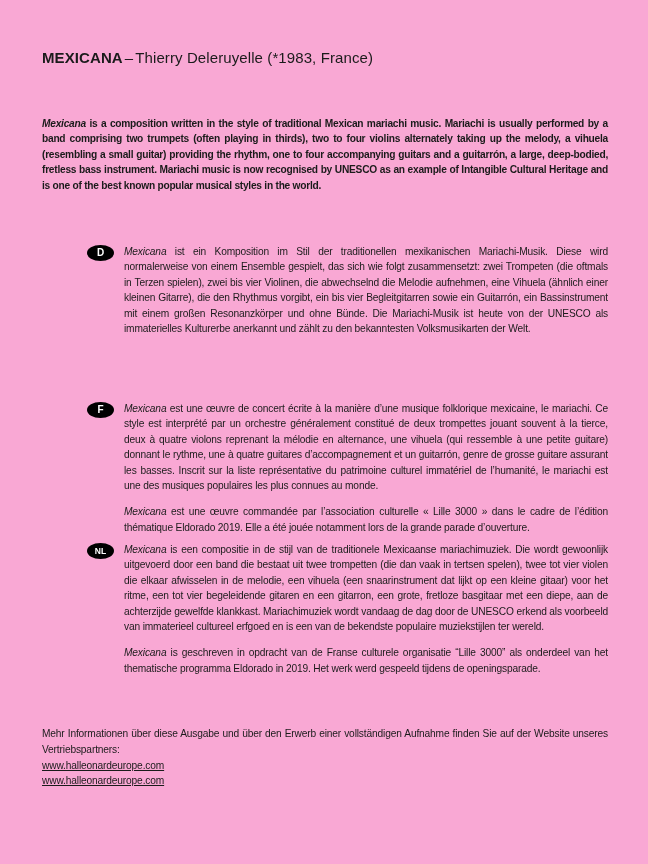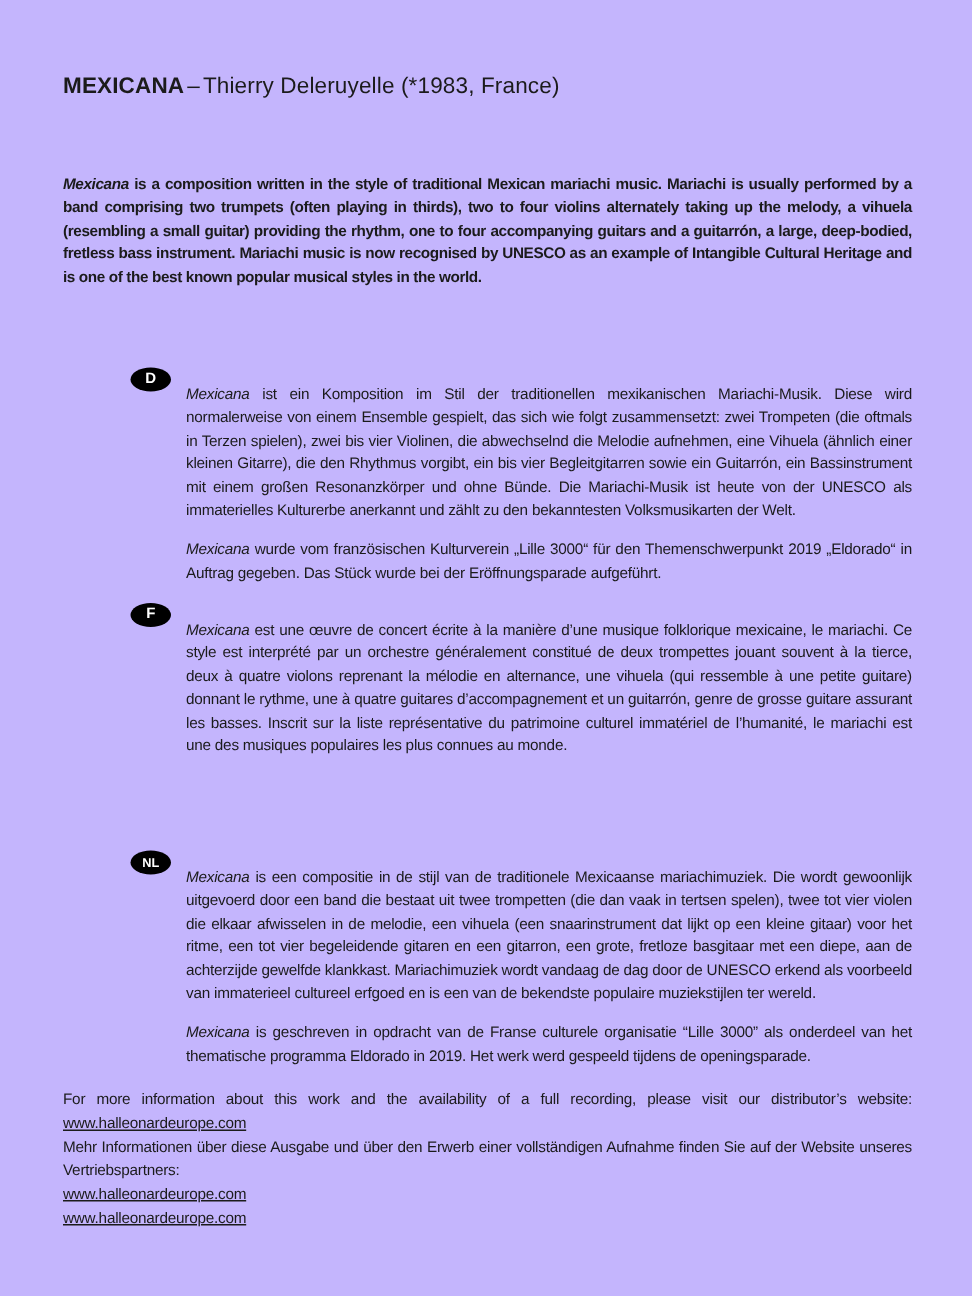--- a/index.html
+++ b/index.html
@@ -6,21 +6,21 @@
     margin: 0;
     padding: 0;
     background: #e8e8e8;
     font-family: "Liberation Sans", "DejaVu Sans", sans-serif;
   }
   .page {
     position: relative;
     width: 648px;
     height: 864px;
     margin: 0 auto;
-    background: #c4b5fd;
+    background: #f9a8d4;
     color: #1b1b1b;
     overflow: hidden;
   }
   .title {
     position: absolute;
     top: 49px;
     left: 42px;
     font-size: 15px;
     letter-spacing: 0.1px;
     white-space: nowrap;
@@ -50,21 +50,21 @@
 
   .lang {
     position: absolute;
     left: 87px;
     width: 521px;
     display: flex;
     align-items: flex-start;
   }
   .lang-german { top: 244px; }
   .lang-french { top: 401px; }
-  .lang-dutch  { top: 566px; }
+  .lang-dutch  { top: 542px; }
 
   .badge {
     flex: 0 0 auto;
     width: 27px;
     height: 16px;
     margin: 1px 10px 0 0;
     background: #000000;
     border-radius: 50%;
     display: flex;
     align-items: center;
@@ -72,21 +72,21 @@
   }
   .badge-label {
     color: #ffffff;
     font-weight: bold;
     font-size: 10px;
     line-height: 1;
     letter-spacing: 0;
   }
   .badge-nl .badge-label { font-size: 8.5px; }
 
-  .lang-text { flex: 1 1 auto; min-width: 0; margin-top: 12px; }
+  .lang-text { flex: 1 1 auto; min-width: 0; }
 
   .footer {
     position: absolute;
     top: 726px;
     left: 42px;
     width: 566px;
   }
   .fpara {
     margin: 0;
     text-align: justify;
@@ -113,42 +113,41 @@
   <section class="intro">
     <p class="para"><em>Mexicana</em><span> is a composition written in the style of traditional Mexican mariachi music. Mariachi is usually performed by a band comprising two trumpets (often playing in thirds), two to four violins alternately taking up the melody, a vihuela (resembling a small guitar) providing the rhythm, one to four accompanying guitars and a guitarrón, a large, deep-bodied, fretless bass instrument. Mariachi music is now recognised by UNESCO as an example of Intangible Cultural Heritage and is one of the best known popular musical styles in the world.</span></p>
   </section>
 
   <section class="lang lang-german">
     <span class="badge">
         <span class="badge-label">D</span>
       </span>
     <div class="lang-text">
       <p class="para"><em>Mexicana</em><span> ist ein Komposition im Stil der traditionellen mexikanischen Mariachi-Musik. Diese wird normalerweise von einem Ensemble gespielt, das sich wie folgt zusammensetzt: zwei Trompeten (die oftmals in Terzen spielen), zwei bis vier Violinen, die abwechselnd die Melodie aufnehmen, eine Vihuela (ähnlich einer kleinen Gitarre), die den Rhythmus vorgibt, ein bis vier Begleitgitarren sowie ein Guitarrón, ein Bassinstrument mit einem großen Resonanzkörper und ohne Bünde. Die Mariachi-Musik ist heute von der UNESCO als immaterielles Kulturerbe anerkannt und zählt zu den bekanntesten Volksmusikarten der Welt.</span></p>
-      <p class="para"><em>Mexicana</em><span> wurde vom französischen Kulturverein „Lille 3000“ für den Themenschwerpunkt 2019 „Eldorado“ in Auftrag gegeben. Das Stück wurde bei der Eröffnungsparade aufgeführt.</span></p>
     </div>
   </section>
 
   <section class="lang lang-french">
     <span class="badge">
         <span class="badge-label">F</span>
       </span>
     <div class="lang-text">
       <p class="para"><em>Mexicana</em><span> est une œuvre de concert écrite à la manière d’une musique folklorique mexicaine, le mariachi. Ce style est interprété par un orchestre généralement constitué de deux trompettes jouant souvent à la tierce, deux à quatre violons reprenant la mélodie en alternance, une vihuela (qui ressemble à une petite guitare) donnant le rythme, une à quatre guitares d’accompagnement et un guitarrón, genre de grosse guitare assurant les basses. Inscrit sur la liste représentative du patrimoine culturel immatériel de l’humanité, le mariachi est une des musiques populaires les plus connues au monde.</span></p>
+      <p class="para"><em>Mexicana</em><span> est une œuvre commandée par l’association culturelle « Lille 3000 » dans le cadre de l’édition thématique Eldorado 2019. Elle a été jouée notamment lors de la grande parade d’ouverture.</span></p>
     </div>
   </section>
 
   <section class="lang lang-dutch">
     <span class="badge badge-nl">
         <span class="badge-label">NL</span>
       </span>
     <div class="lang-text">
       <p class="para"><em>Mexicana</em><span> is een compositie in de stijl van de traditionele Mexicaanse mariachimuziek. Die wordt gewoonlijk uitgevoerd door een band die bestaat uit twee trompetten (die dan vaak in tertsen spelen), twee tot vier violen die elkaar afwisselen in de melodie, een vihuela (een snaarinstrument dat lijkt op een kleine gitaar) voor het ritme, een tot vier begeleidende gitaren en een gitarron, een grote, fretloze basgitaar met een diepe, aan de achterzijde gewelfde klankkast. Mariachimuziek wordt vandaag de dag door de UNESCO erkend als voorbeeld van immaterieel cultureel erfgoed en is een van de bekendste populaire muziekstijlen ter wereld.</span></p>
       <p class="para"><em>Mexicana</em><span> is geschreven in opdracht van de Franse culturele organisatie “Lille 3000” als onderdeel van het thematische programma Eldorado in 2019. Het werk werd gespeeld tijdens de openingsparade.</span></p>
     </div>
   </section>
 
   <footer class="footer">
-    <p class="fpara"><span>For more information about this work and the availability of a full recording, please visit our distributor’s website: </span><a class="link">www.halleonardeurope.com</a></p>
     <p class="fpara"><span>Mehr Informationen über diese Ausgabe und über den Erwerb einer vollständigen Aufnahme finden Sie auf der Website unseres Vertriebspartners:</span><a class="link newline">www.halleonardeurope.com</a></p>
     <p class="fpara"><a class="link newline">www.halleonardeurope.com</a></p>
   </footer>
 
 </div>
 
 </body></html>

